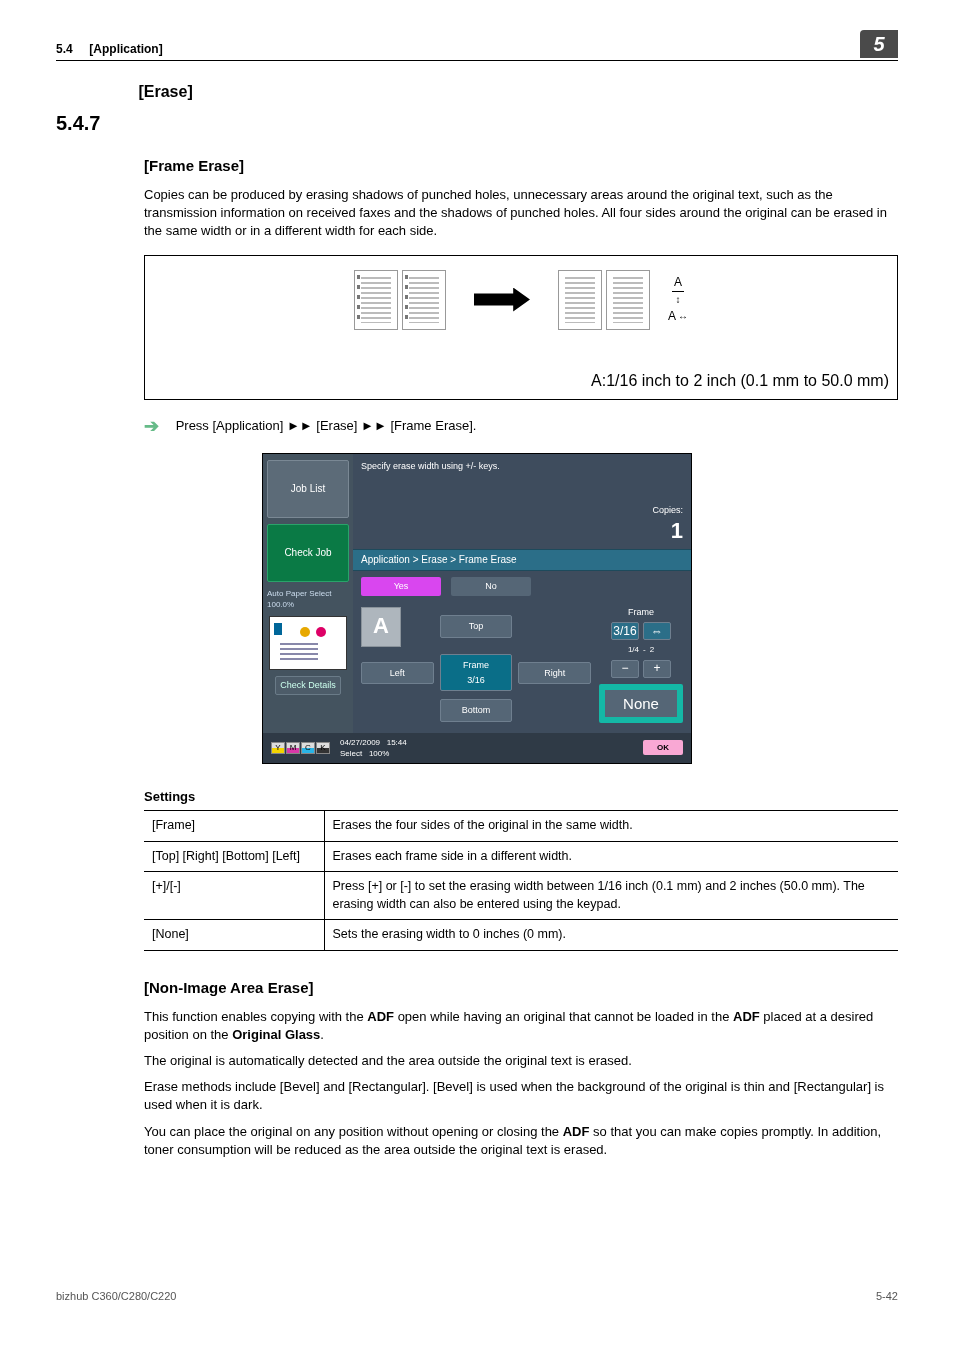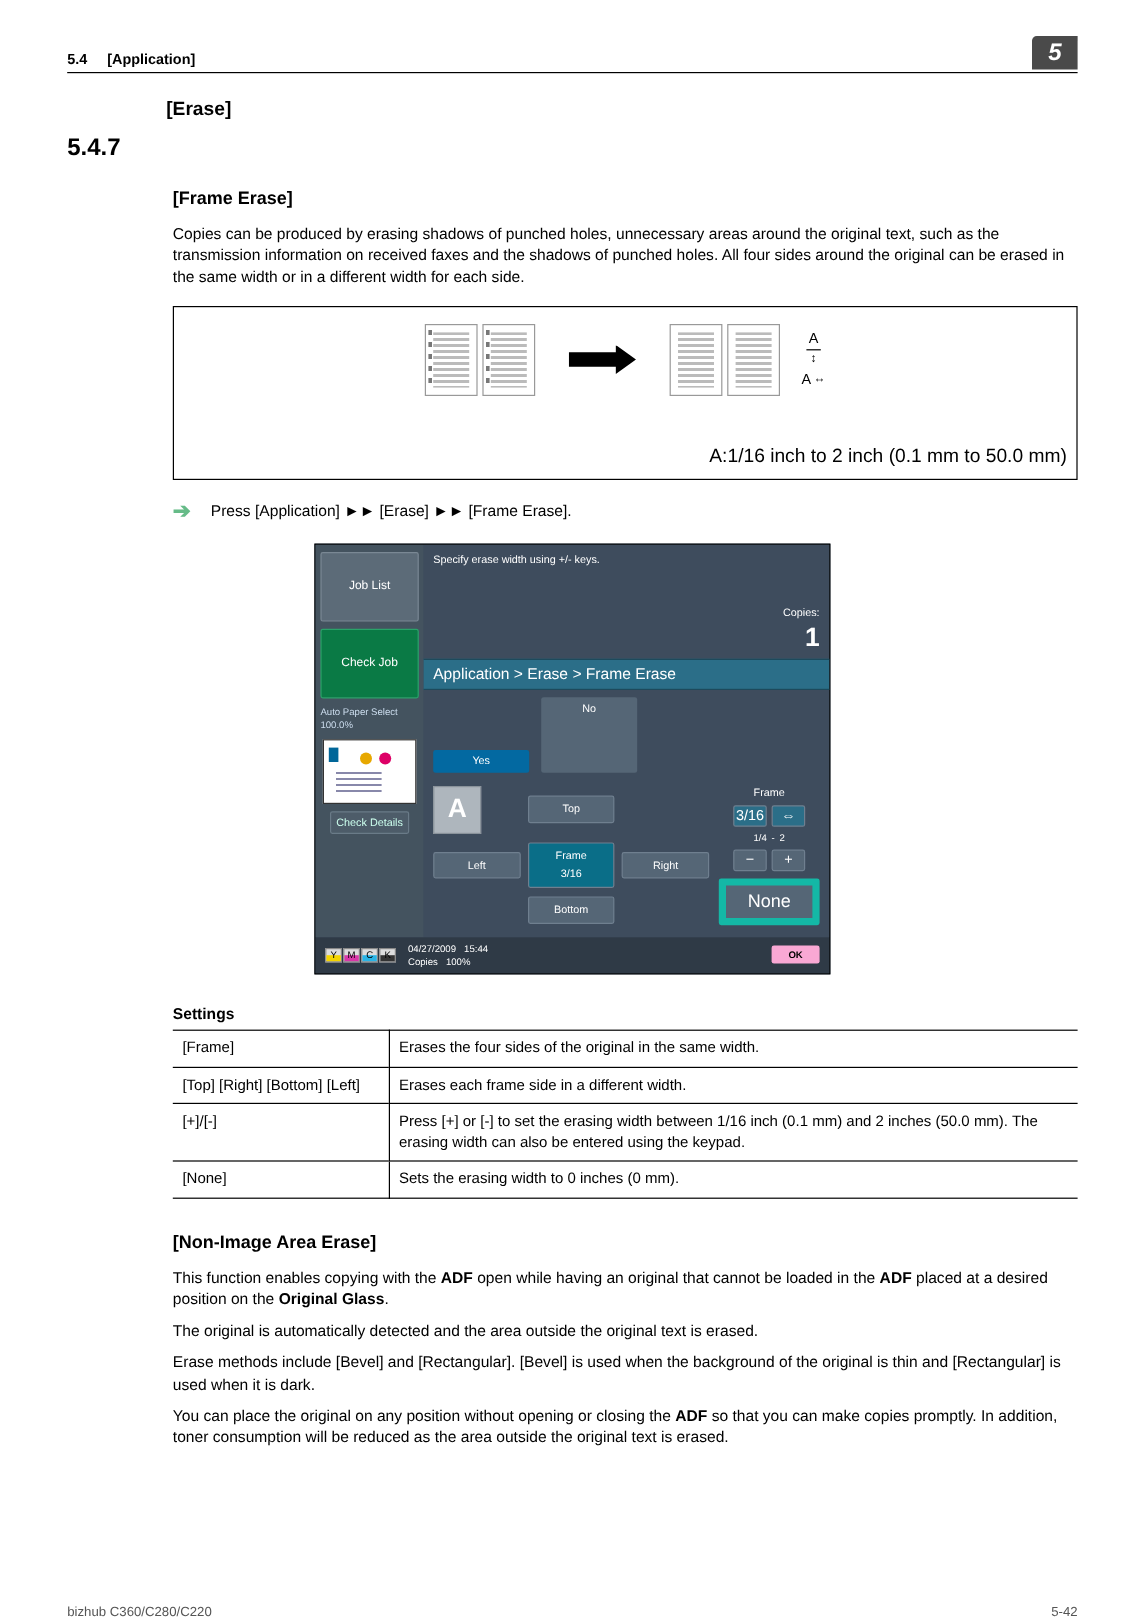--- a/index.html
+++ b/index.html
@@ -81,24 +81,24 @@
   .ui-preview .circ{position:absolute; top:10px; width:10px; height:10px; border-radius:50%;}
   .ui-preview .circ.a{left:30px;background:#e7a800;} .ui-preview .circ.b{left:46px;background:#d06;}
   .ui-preview .bars{position:absolute; bottom:6px; left:10px; right:28px;
     background:repeating-linear-gradient(to bottom,#88a 0 2px, transparent 2px 5px); height:20px;}
   .ui-preview .corner{position:absolute; top:6px; left:4px; width:8px;height:12px;background:#069;}
   .ui-check { font-size:9px; color:#cfe; border:1px solid #6a7b88; border-radius:2px; padding:2px 4px; background:#4d5c69;}
   .ui-main { flex:1; background:#3e4c5d; display:flex; flex-direction:column;}
   .ui-topline { display:flex; justify-content:space-between; padding:6px 8px 2px 8px; font-size:9px;}
   .ui-copies { text-align:right;margin-top:44px; }
   .ui-copies .big{font-size:22px; font-weight:bold;}
-  .ui-crumb { background:#2b6e88; padding:3px 8px; font-size:13px; border-top:1px solid #1d4a5c; border-bottom:1px solid #1d4a5c;}
+  .ui-crumb { background:#2b6e88; padding:3px 8px; font-size:10px; border-top:1px solid #1d4a5c; border-bottom:1px solid #1d4a5c;}
   .ui-yesno { display:flex; gap:10px; padding:6px 8px;}
   .yn { flex:0 0 80px; text-align:center; padding:3px 0; border-radius:2px; font-size:9px;}
-  .yn.yes{ background:#0369a1;margin-top:44px;} .yn.no{ background:#556676;}
+  .yn.yes{ background:#d946ef;} .yn.no{ background:#556676;}
   .ui-body { display:flex; gap:8px; padding:4px 8px 10px 8px;}
   .ui-center{ flex:1; display:grid; grid-template-columns:repeat(3,1fr); grid-template-rows:auto auto auto; gap:6px; align-items:center;}
   .abox{width:40px;height:40px;background:#aeb6bd;display:flex;align-items:center;justify-content:center;
     font-size:22px;font-weight:bold;color:#fff;border:1px solid #8a939b; grid-column:1; grid-row:1;}
   .gbtn{background:#556676;border:1px solid #6f7f8f;border-radius:2px;text-align:center;padding:4px 0;font-size:9px;}
   .gbtn.sel{background:#0a6e88;}
   .ui-right{width:84px; text-align:center;}
   .ui-right .lbl{font-size:9px; margin-bottom:4px;}
   .pm-row{display:flex; gap:4px; justify-content:center; margin-bottom:4px;}
   .pm{width:28px;height:18px;background:#556676;border:1px solid #6f7f8f;border-radius:2px;
@@ -260,21 +260,21 @@
             <span>C</span>
           </div>
         <div class="tk K">
             <div class="fill"></div>
             <span>K</span>
           </div>
       </div>
       <div>
         <span>04/27/2009</span>&nbsp;&nbsp;
         <span>15:44</span><br>
-        <span>Copies</span>&nbsp;&nbsp;
+        <span>Select</span>&nbsp;&nbsp;
         <span>100%</span>
       </div>
     </div>
     <div class="okb">OK</div>
   </div>
 </div>
 
 <div class="tbl-title">Settings</div>
 <table class="settings">
   <tbody>

